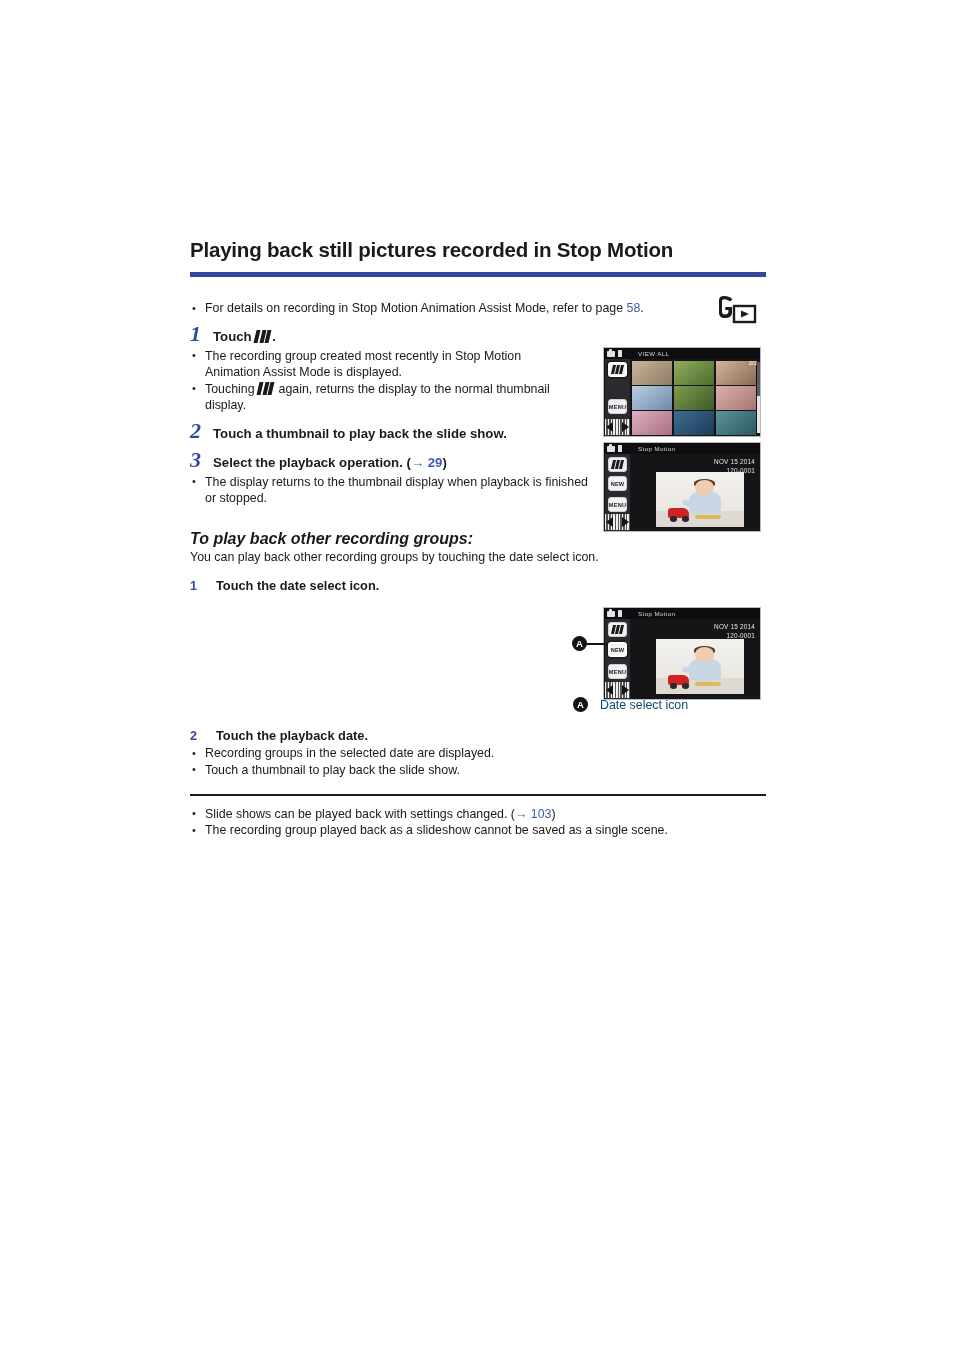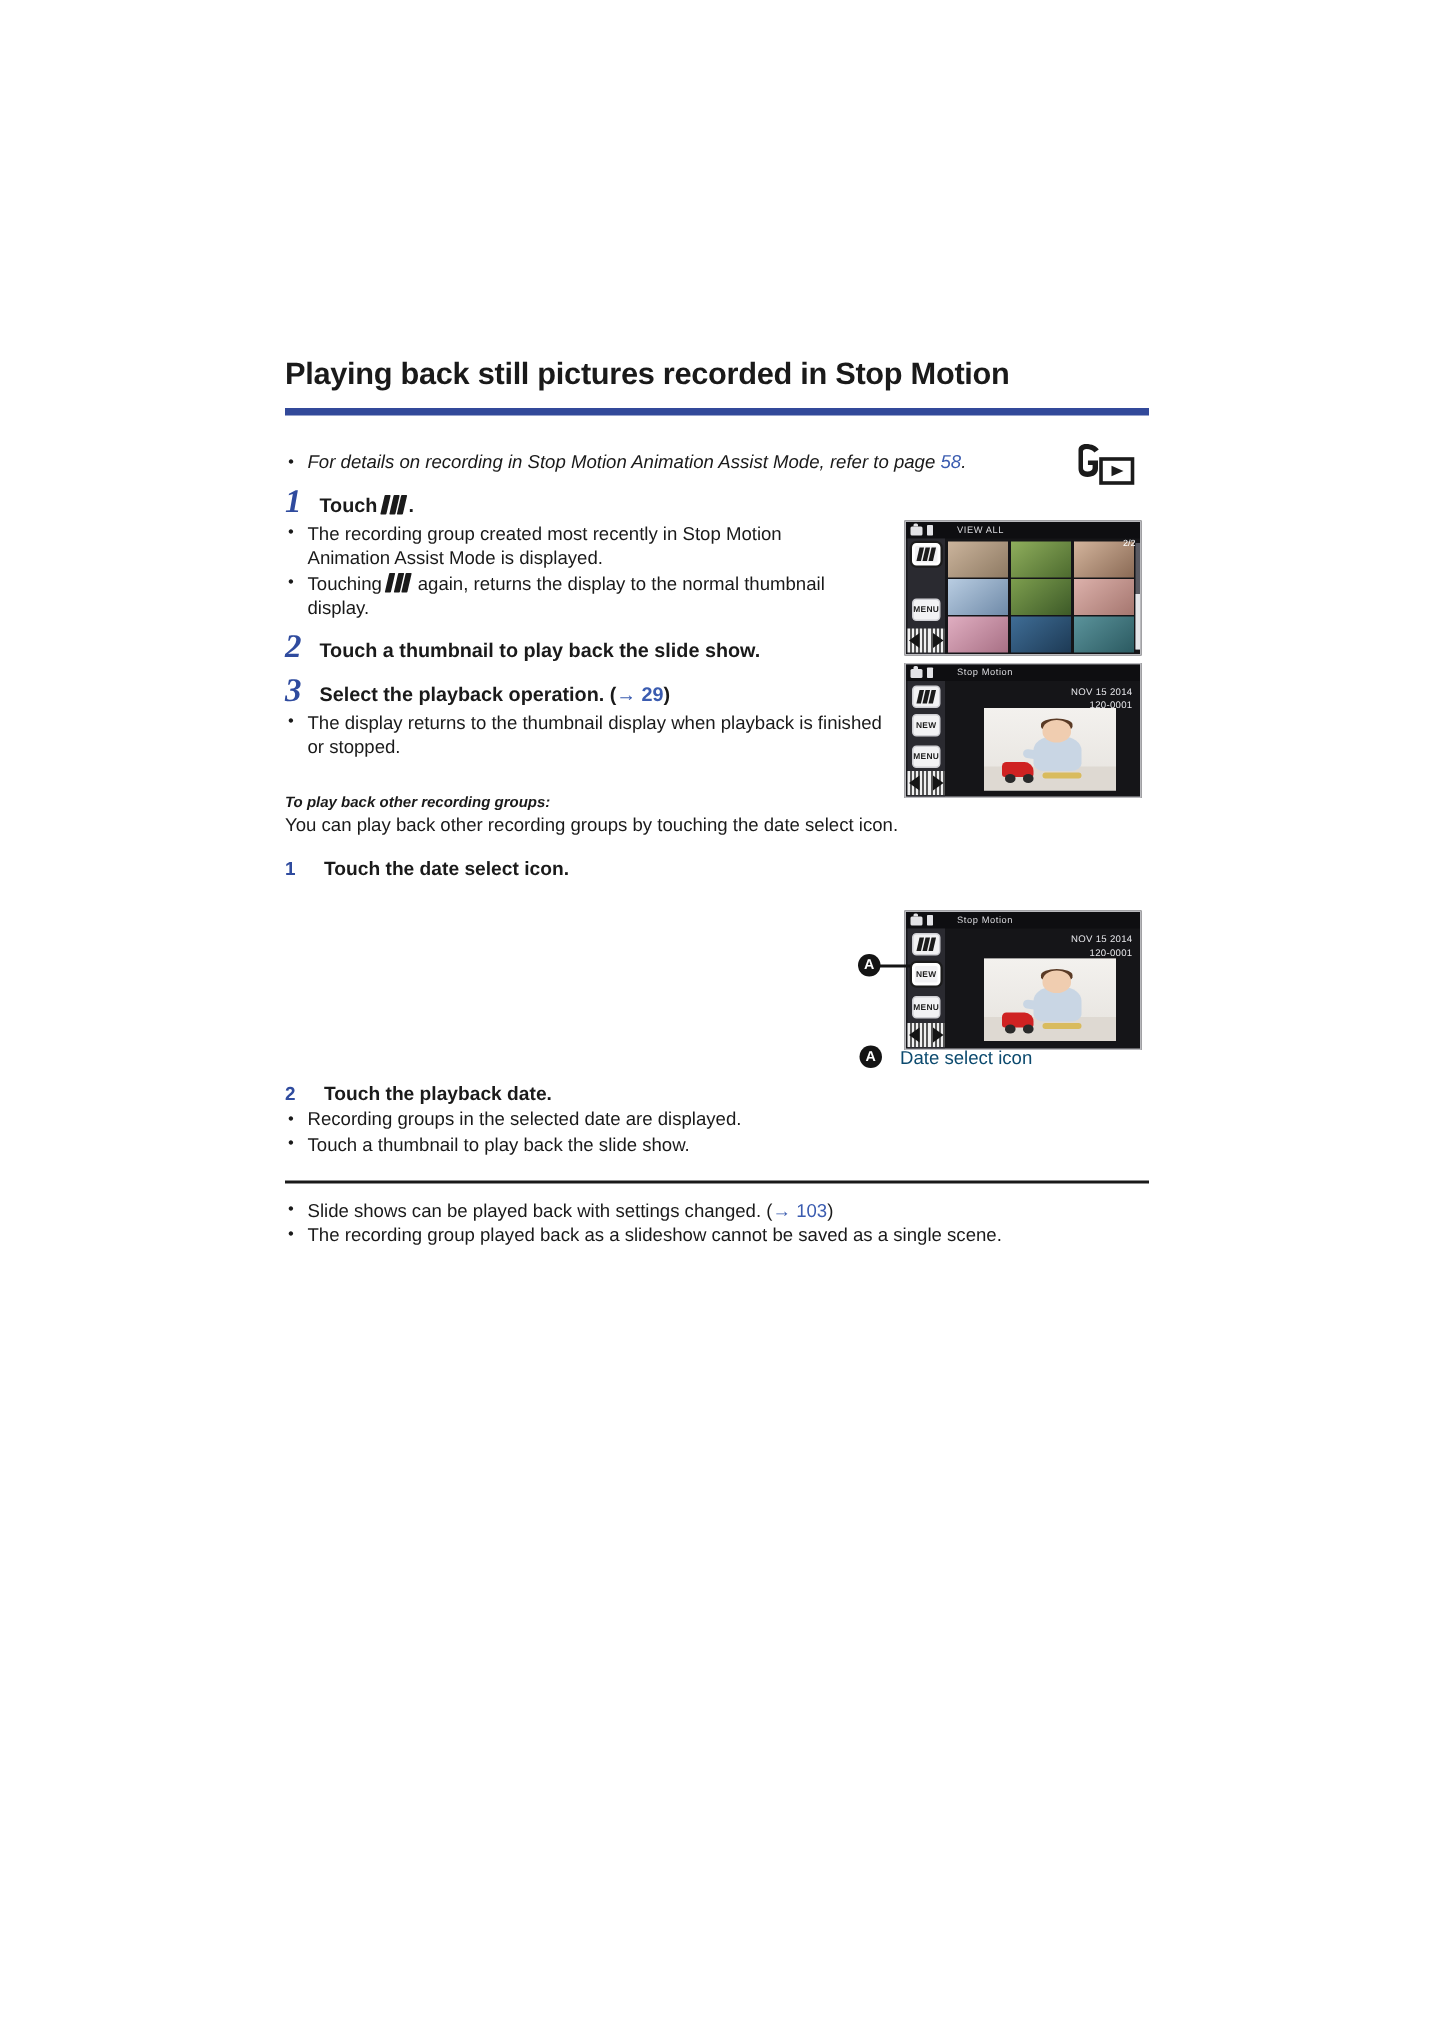--- a/index.html
+++ b/index.html
@@ -50,21 +50,21 @@
   
   .mode-icon {
     position: absolute;
     left: 526px;
     top: 60px;
     width: 42px;
     height: 28px;
   }
 
   
-  .blk { position: relative; font-style: italic; }
+  .blk { position: relative; }
 
   ul.bul {
     list-style: none;
     margin: 0;
     padding: 0;
   }
   ul.bul li {
     position: relative;
     padding-left: 15px;
     font-size: 12.4px;
@@ -116,21 +116,21 @@
     width: 26px;
     flex: 0 0 26px;
   }
   .substep .stxt {
     font-size: 12.8px;
     font-weight: bold;
     color: #1a1a1a;
   }
 
   .subhead {
-    font-size: 10px;
+    font-size: 16px;
     font-weight: bold;
     font-style: italic;
     margin: 0;
     color: #1a1a1a;
   }
   .para {
     font-size: 12.4px;
     line-height: 16.5px;
     margin: 1px 0 0 0;
     color: #1a1a1a;

